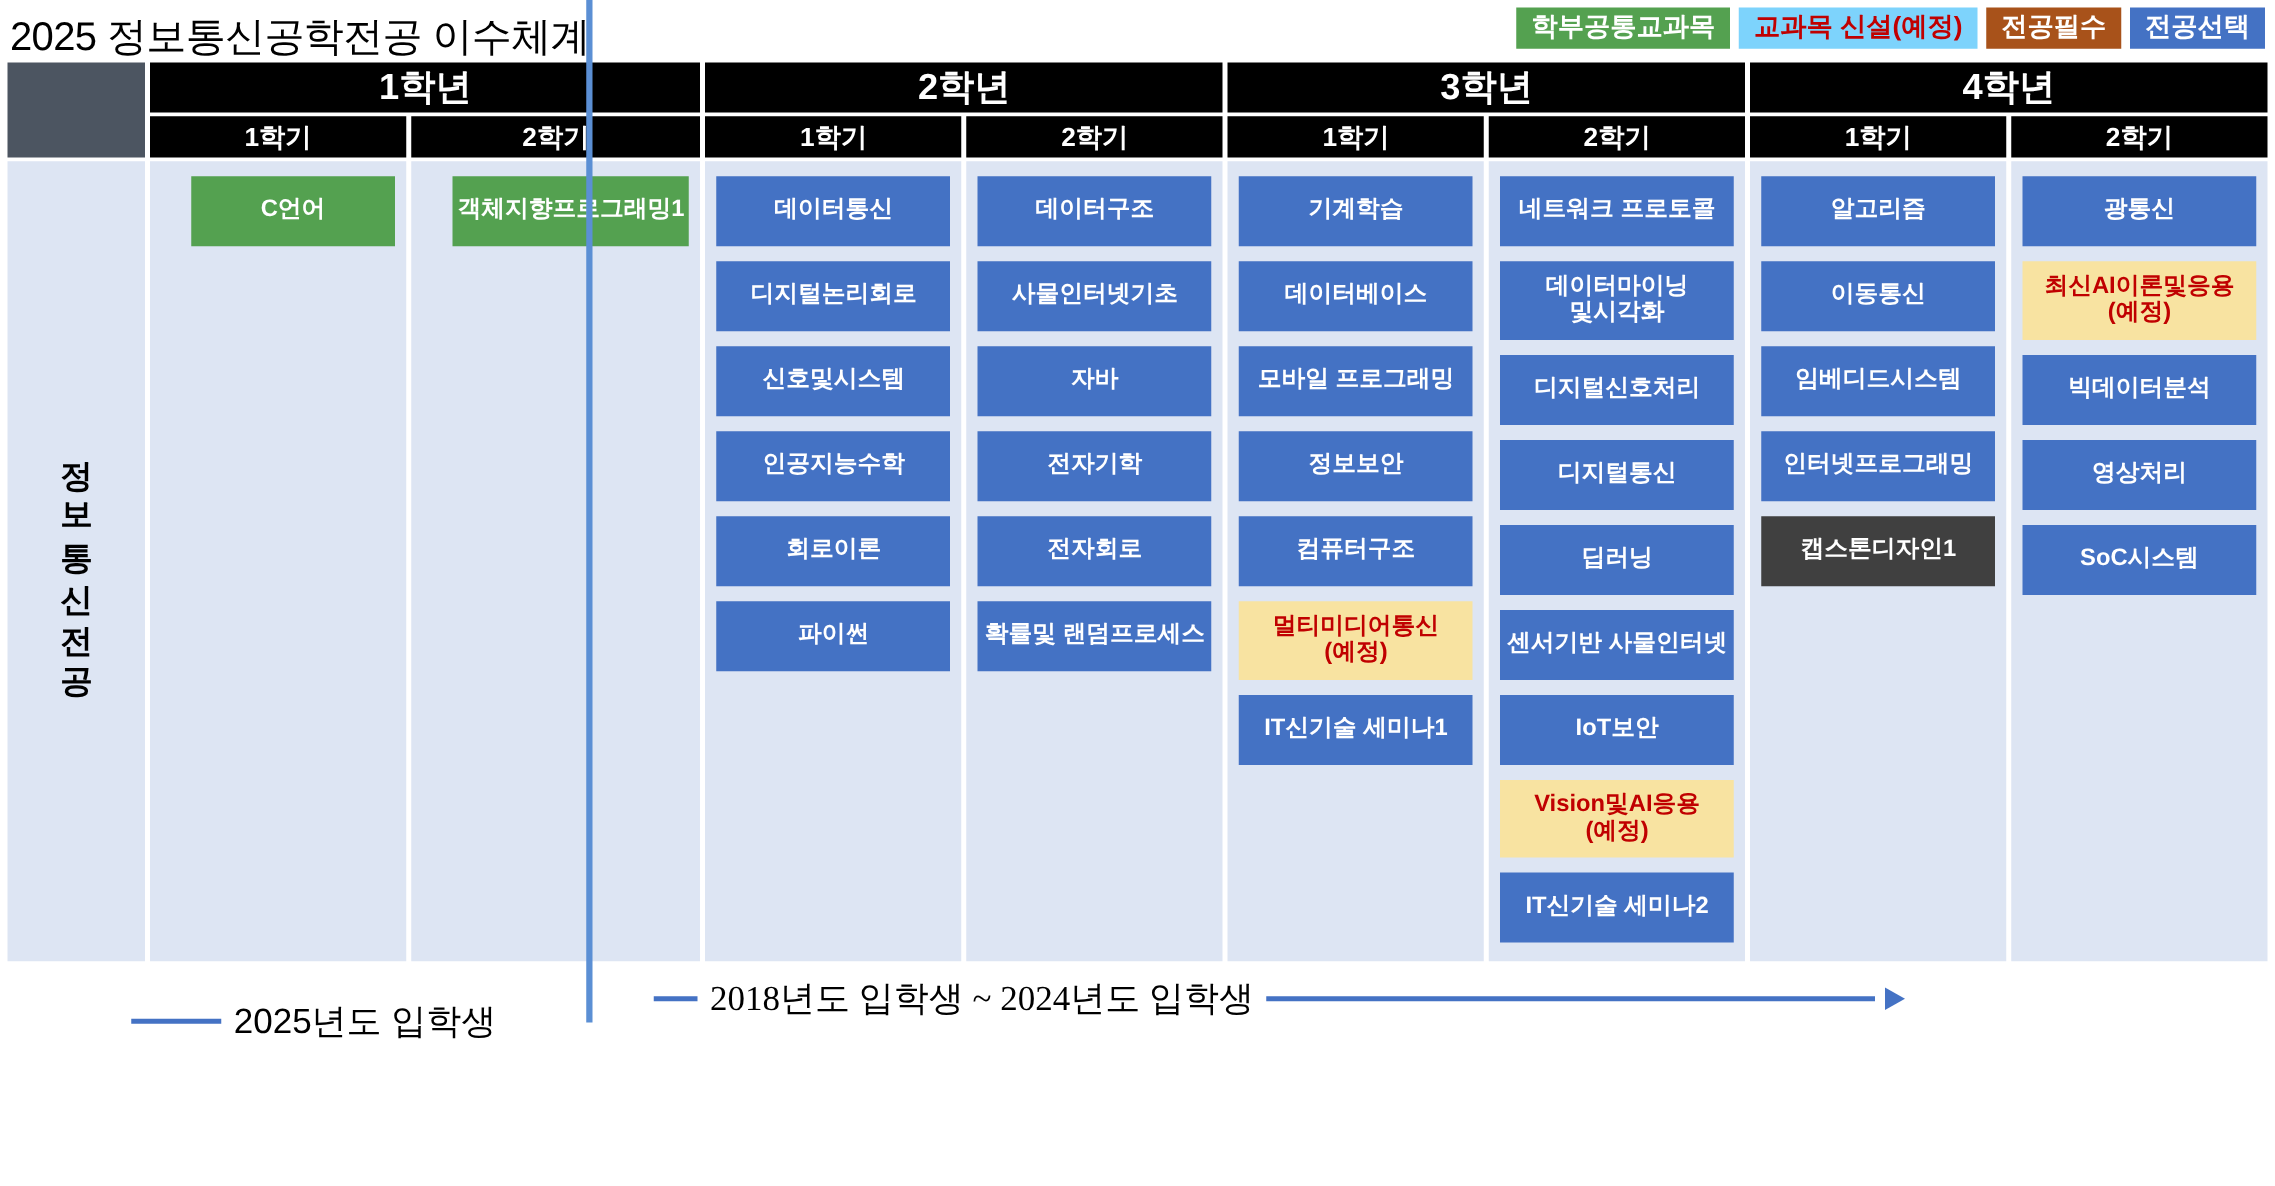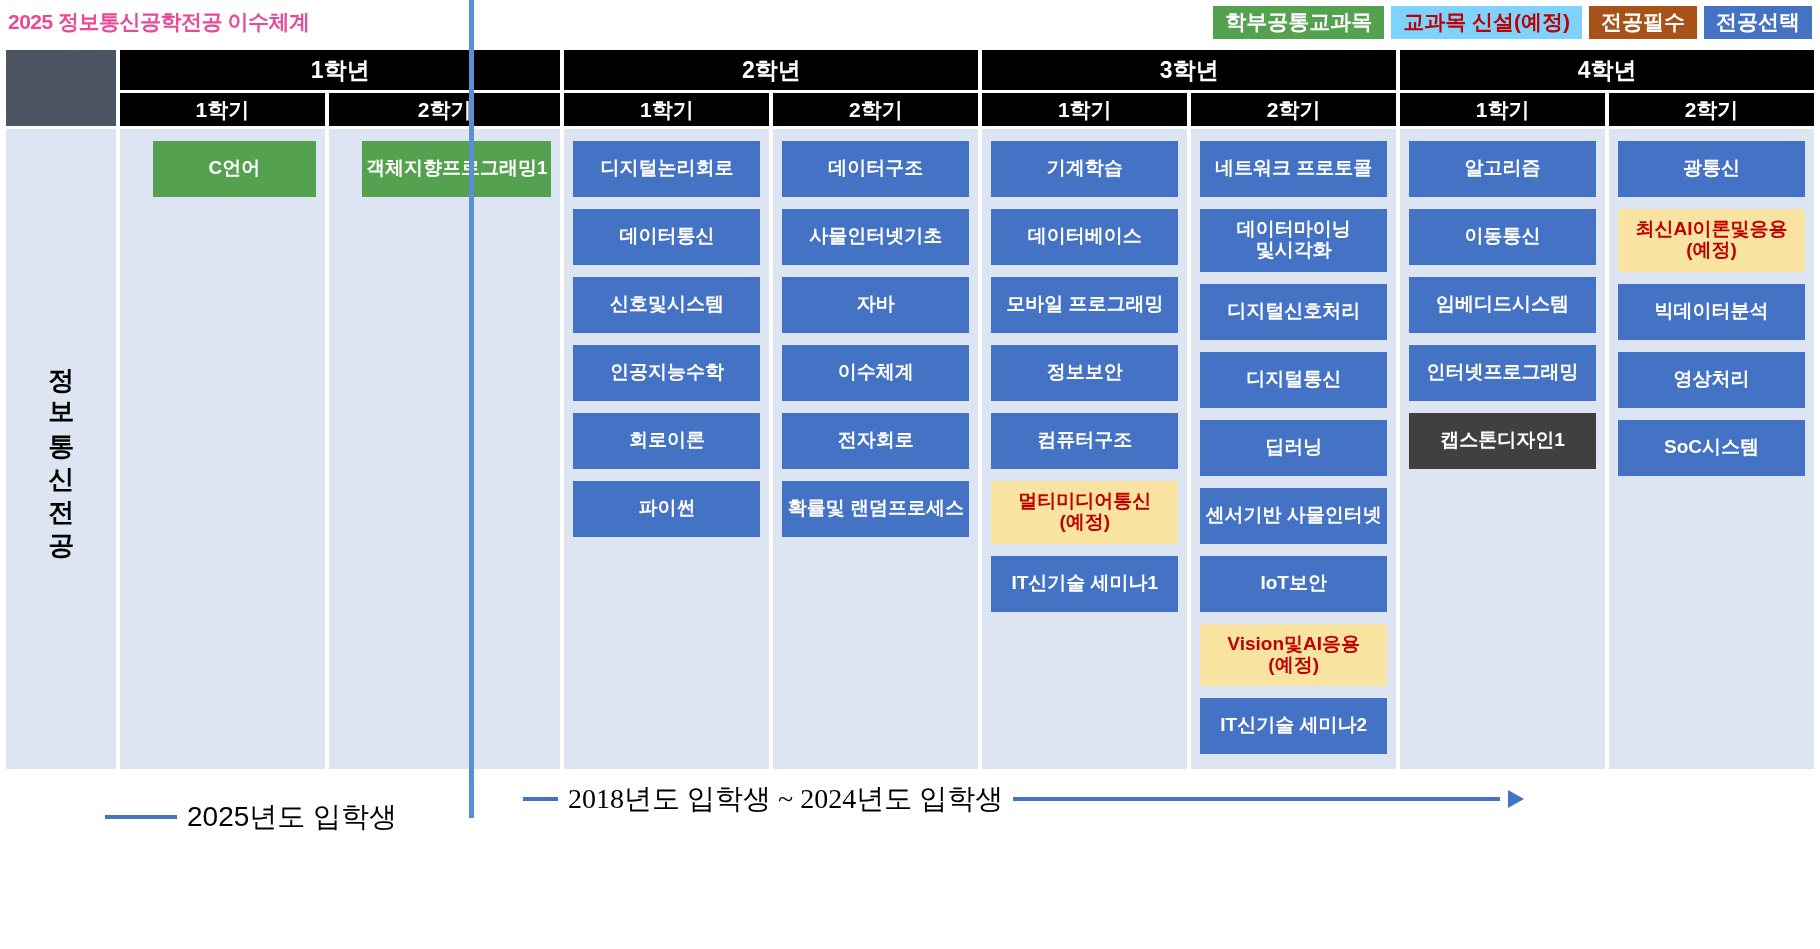--- a/index.html
+++ b/index.html
@@ -7,21 +7,21 @@
     width: 1820px; height: 949px;
     background: #ffffff;
     font-family: "Liberation Sans", "DejaVu Sans", sans-serif;
     overflow: hidden;
   }
   #root { position: relative; width: 1820px; height: 949px; }
 
   
   .title {
     position: absolute; left: 8px; top: 8px;
-    font-size: 21px; font-weight: bold; color: #ec4899;
+    font-size: 32px; font-weight: normal; color: #000000;
     white-space: nowrap; letter-spacing: -0.5px;
   }
 
   
   .legend {
     position: absolute; right: 8px; top: 6px;
     display: flex; gap: 7px; align-items: center;
   }
   .legend-item {
     font-size: 21px; font-weight: bold;
@@ -35,21 +35,21 @@
     position: absolute; left: 6px; top: 50px;
     width: 1808px;
     display: grid;
     grid-template-columns: 110px repeat(8, 1fr);
     grid-auto-rows: min-content;
     gap: 3px 4px;
   }
   .corner-cell { background: #4c5561; grid-row: span 2; }
   .year-head {
     background: #000; color: #fff;
-    font-size: 23px; font-weight: bold;
+    font-size: 29px; font-weight: bold;
     display: flex; align-items: center; justify-content: center;
     height: 40px; grid-column: span 2;
   }
   .sem-head {
     background: #000; color: #fff;
     font-size: 21px; font-weight: bold;
     display: flex; align-items: center; justify-content: center;
     height: 33px;
   }
   .track-cell {
@@ -121,31 +121,31 @@
     <div id="year-heads" style="display:contents"><div class="year-head">1학년</div><div class="year-head">2학년</div><div class="year-head">3학년</div><div class="year-head">4학년</div></div>
     <div id="sem-heads" style="display:contents"><div class="sem-head">1학기</div><div class="sem-head">2학기</div><div class="sem-head">1학기</div><div class="sem-head">2학기</div><div class="sem-head">1학기</div><div class="sem-head">2학기</div><div class="sem-head">1학기</div><div class="sem-head">2학기</div></div>
     <div class="track-cell">
       <div class="track-label">정보통신전공</div>
     </div>
     <div id="sem-cols" style="display:contents"><div class="sem-col">
           <div class="course c-com">C언어</div>
         </div><div class="sem-col">
           <div class="course c-com">객체지향프로그래밍1</div>
         </div><div class="sem-col">
+          <div class="course c-sel">데이터통신</div>
           <div class="course c-sel">디지털논리회로</div>
-          <div class="course c-sel">데이터통신</div>
           <div class="course c-sel">신호및시스템</div>
           <div class="course c-sel">인공지능수학</div>
           <div class="course c-sel">회로이론</div>
           <div class="course c-sel">파이썬</div>
         </div><div class="sem-col">
           <div class="course c-sel">데이터구조</div>
           <div class="course c-sel">사물인터넷기초</div>
           <div class="course c-sel">자바</div>
-          <div class="course c-sel">이수체계</div>
+          <div class="course c-sel">전자기학</div>
           <div class="course c-sel">전자회로</div>
           <div class="course c-sel">확률및 랜덤프로세스</div>
         </div><div class="sem-col">
           <div class="course c-sel">기계학습</div>
           <div class="course c-sel">데이터베이스</div>
           <div class="course c-sel">모바일 프로그래밍</div>
           <div class="course c-sel">정보보안</div>
           <div class="course c-sel">컴퓨터구조</div>
           <div class="course c-new">멀티미디어통신 (예정)</div>
           <div class="course c-sel">IT신기술 세미나1</div>

